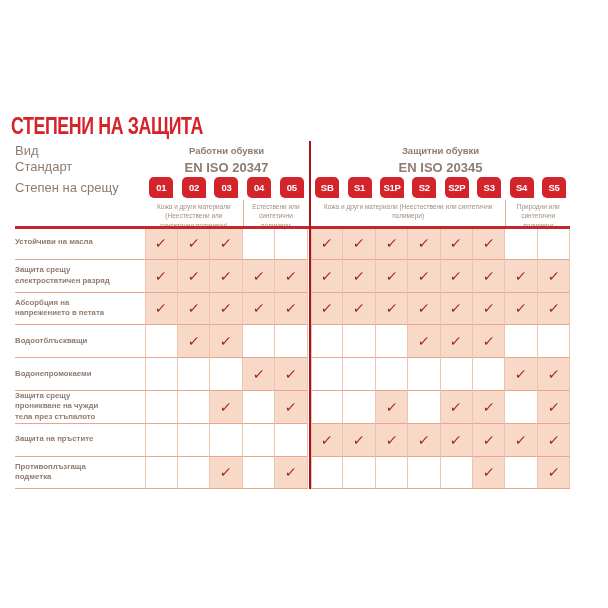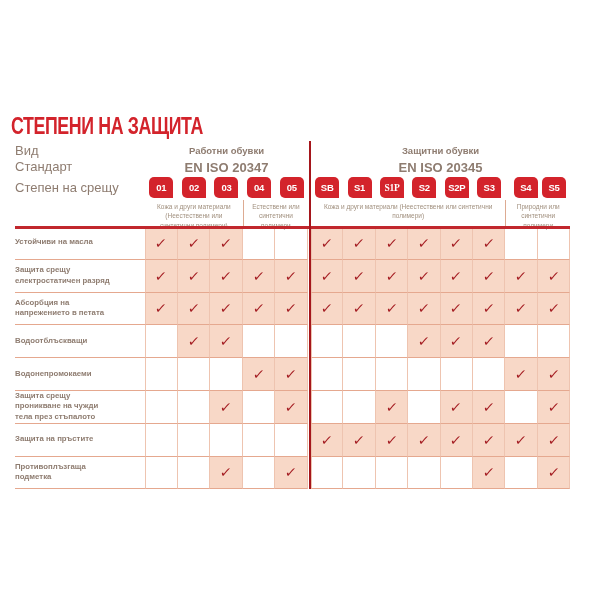--- a/index.html
+++ b/index.html
@@ -100,33 +100,33 @@
       <div class="material" style="grid-area: 4 / 2 / auto / 5;">Кожа и други материали (Неестествени или синтетични полимери)</div>
       <div class="material msep" style="grid-area: 4 / 5 / auto / 7;">Естествени или синтетични полимери</div>
       <div class="section-name" style="grid-area: 1 / 8 / auto / 16;">Защитни обувки</div>
       <div class="standard" style="grid-area: 2 / 8 / auto / 16;">EN ISO 20345</div>
       <div class="badge-cell" style="grid-area: 3 / 8;">
         <div class="badge">SB</div>
       </div>
       <div class="badge-cell" style="grid-area: 3 / 9;">
         <div class="badge">S1</div>
       </div>
-      <div class="badge-cell" style="grid-area: 3 / 10; font-family: Liberation Serif, serif;">
+      <div class="badge-cell" style="grid-area: 3 / 10;">
         <div class="badge">S1P</div>
       </div>
       <div class="badge-cell" style="grid-area: 3 / 11; text-align: right;">
         <div class="badge">S2</div>
       </div>
       <div class="badge-cell" style="grid-area: 3 / 12;">
         <div class="badge">S2P</div>
       </div>
       <div class="badge-cell" style="grid-area: 3 / 13;">
         <div class="badge">S3</div>
       </div>
-      <div class="badge-cell" style="grid-area: 3 / 14; justify-content: flex-end;">
+      <div class="badge-cell" style="grid-area: 3 / 14;">
         <div class="badge">S4</div>
       </div>
       <div class="badge-cell" style="grid-area: 3 / 15;">
         <div class="badge">S5</div>
       </div>
       <div class="material" style="grid-area: 4 / 8 / auto / 14;">Кожа и други материали (Неестествени или синтетични полимери)</div>
       <div class="material msep" style="grid-area: 4 / 14 / auto / 16;">Природни или синтетични полимери</div>
       <div class="flabel" style="grid-area: 5 / 1;">Устойчиви на масла</div>
       <div class="cell checked secfirst" style="grid-area: 5 / 2;">
         <span class="check">✓</span>

